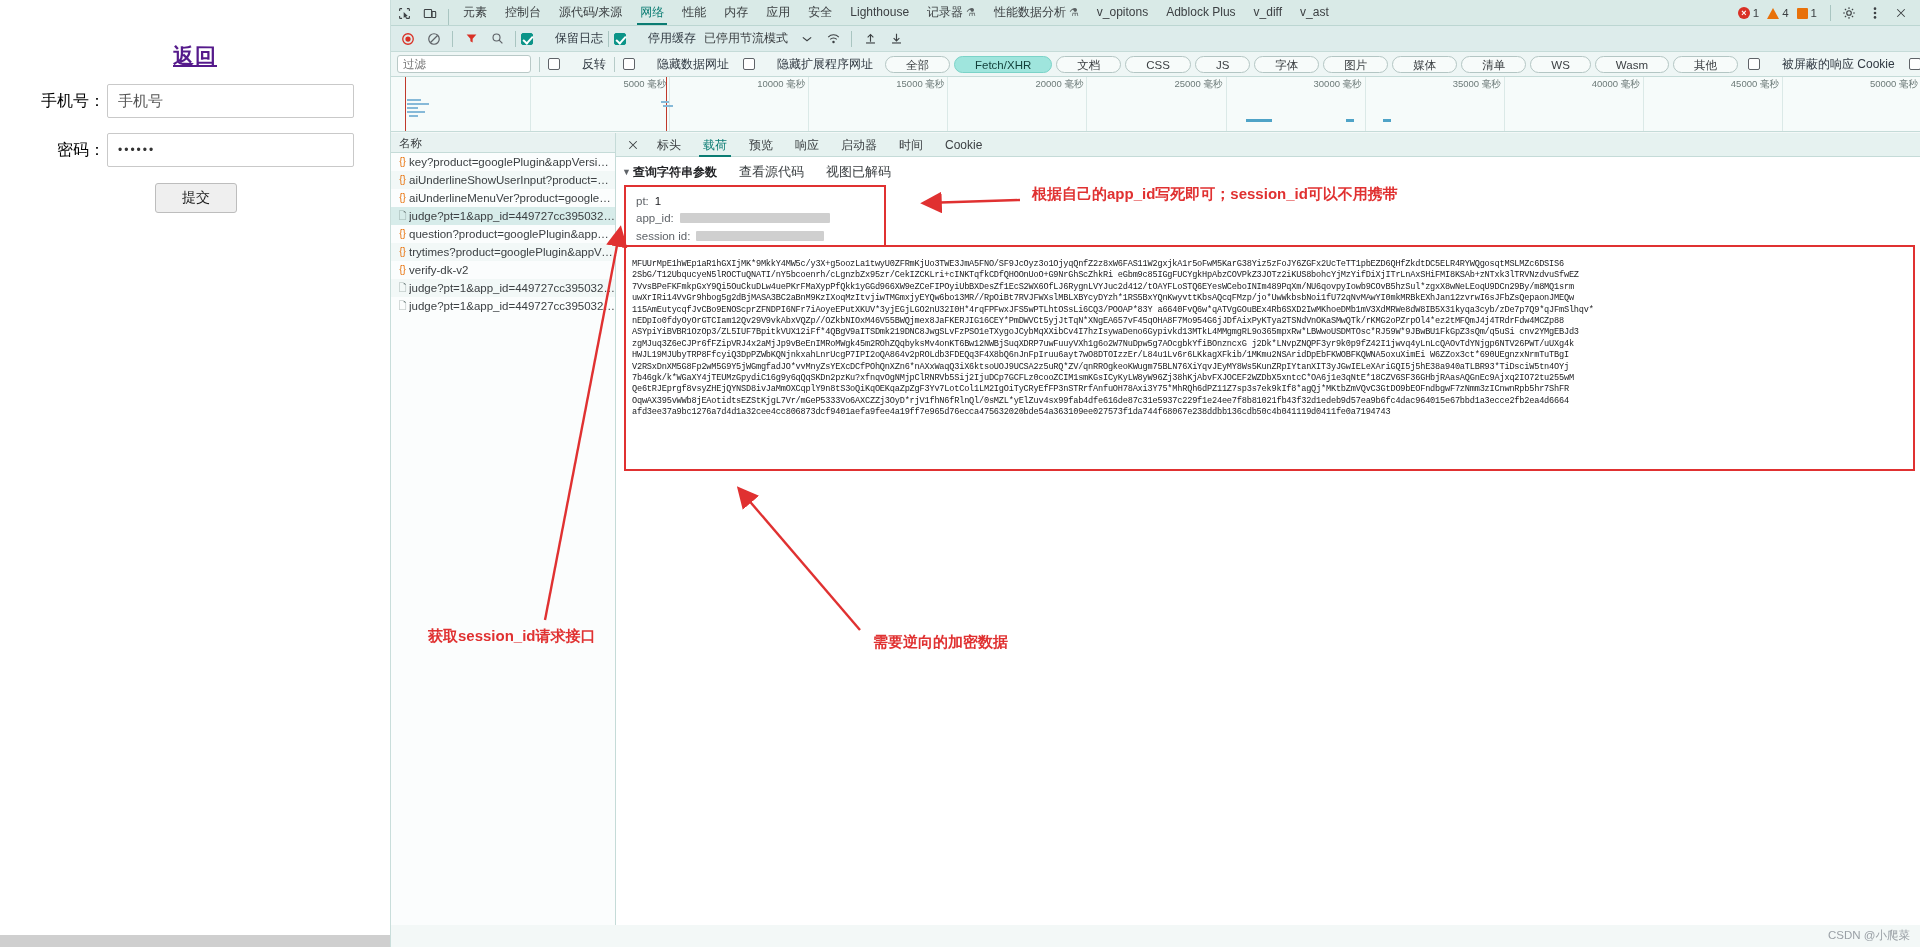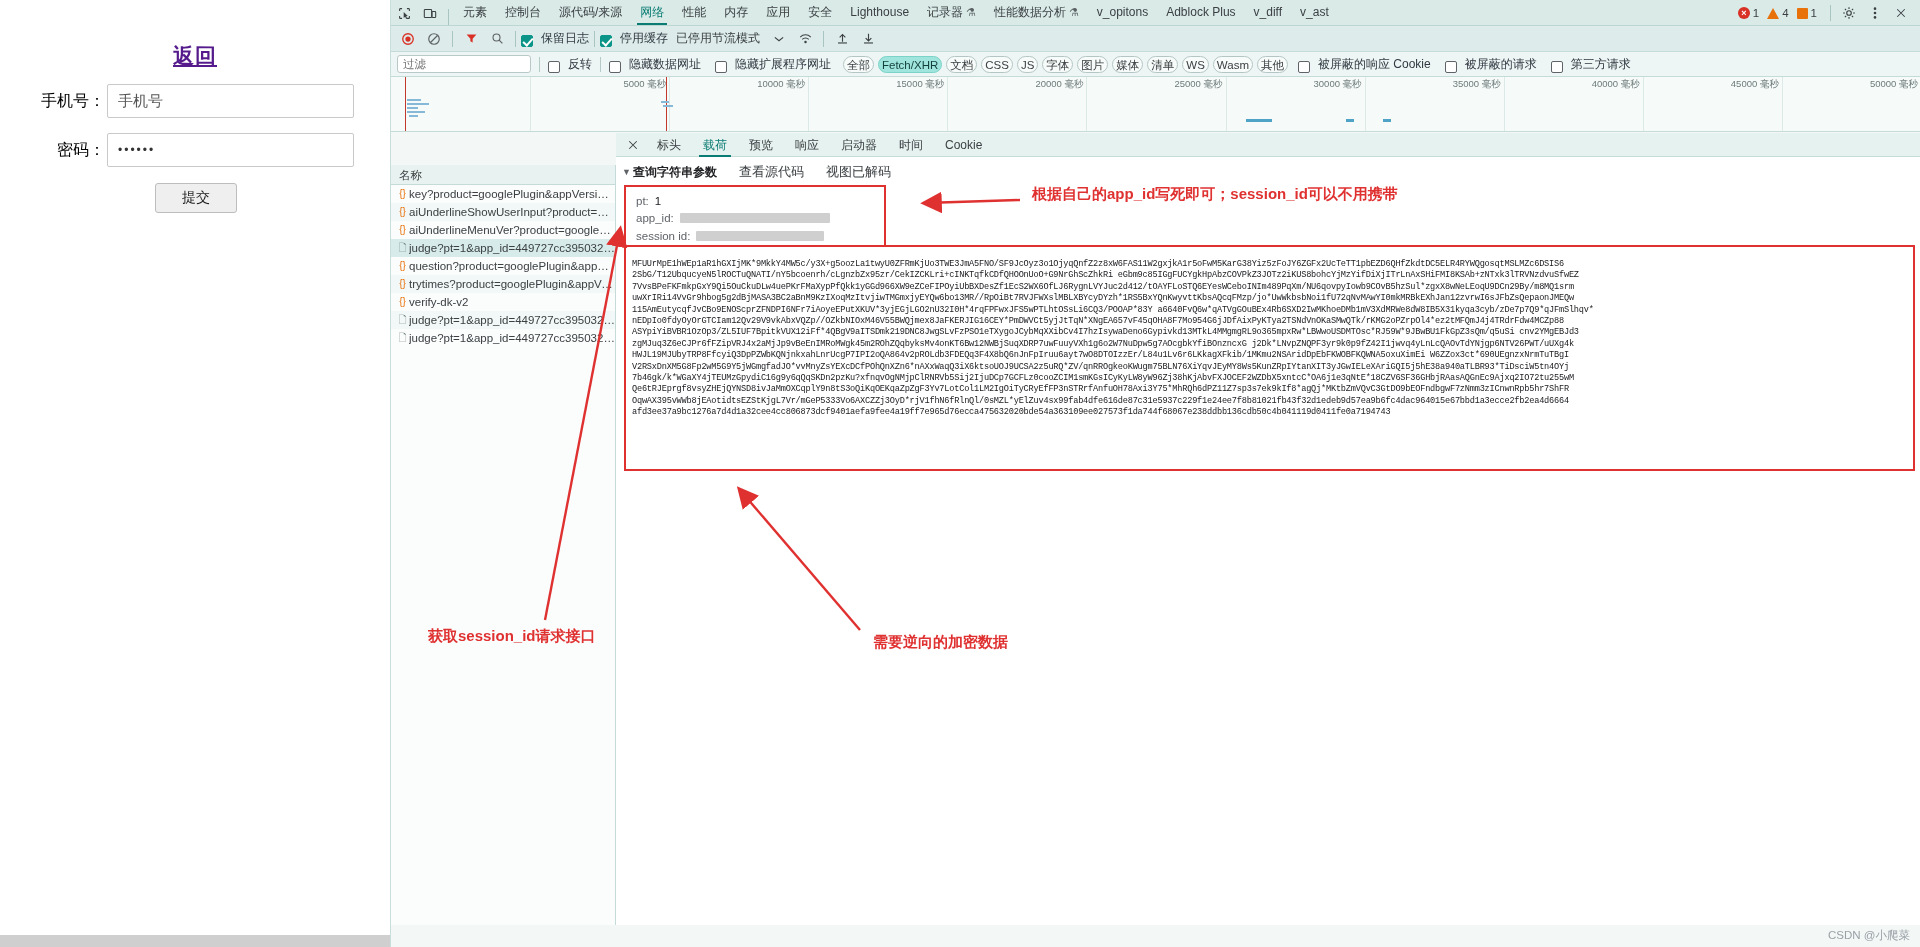--- a/index.html
+++ b/index.html
@@ -84,21 +84,21 @@
     width: 0; height: 0; border-left: 6px solid transparent; border-right: 6px solid transparent;
     border-bottom: 11px solid #e8710a;
   }
   .badge-sq { width: 11px; height: 11px; background: #e8710a; border-radius: 1px; }
 
   
   #dt-nettoolbar {
     height: 26px; width: 100%; background: #ddeceb; border-bottom: 1px solid #c5dbd8;
     display: flex; align-items: center; padding-left: 4px; white-space: nowrap;
   }
-  .cbx { display: inline-flex; align-items: flex-end; gap: 8px; font-size: 12px; cursor: pointer; flex: 0 0 auto; }
+  .cbx { display: inline-flex; align-items: center; gap: 22px; font-size: 12px; cursor: pointer; flex: 0 0 auto; }
   .cbx .box {
     width: 12px; height: 12px; border: 1px solid #5f6368; border-radius: 2px;
     background: #fff; display: inline-block;
   }
   .cbx .box.on { background: #0b9488; border-color: #0b9488; position: relative; }
   .cbx .box.on::after {
     content: ""; position: absolute; left: 3px; top: 0px; width: 4px; height: 8px;
     border: solid #fff; border-width: 0 2px 2px 0; transform: rotate(42deg);
   }
   .tb-text { font-size: 12px; color: #3c4043; margin-left: 8px; flex: 0 0 auto; }
@@ -108,21 +108,21 @@
     height: 25px; width: 100%; background: #eef6f5; border-bottom: 1px solid #c5dbd8;
     display: flex; align-items: center; padding-left: 6px; white-space: nowrap; gap: 0;
   }
   #filter-input {
     width: 134px; height: 18px; border: 1px solid #b9c9c7; border-radius: 3px;
     background: #fff; font-size: 11.5px; color: #70757a; padding: 0 5px;
     font-family: "Liberation Sans", sans-serif; flex: 0 0 auto;
   }
   .fbsep { width: 1px; height: 15px; background: #b6cbc8; margin: 0 8px; flex: 0 0 auto; }
   .ftype {
-    height: 17px; line-height: 16px; padding: 0 3px; border: 1px solid #b4c6c4;
+    height: 17px; line-height: 16px; padding: 0 20px; border: 1px solid #b4c6c4;
     border-radius: 9px; font-size: 11.5px; color: #3c4043; background: #f7fbfa;
     margin-right: 4px; cursor: pointer; flex: 0 0 auto;
   }
   .ftype.sel { background: #9fe5dd; border-color: #7bd3c8; color: #123f3a; }
 
   
   #dt-overview {
     position: relative; height: 55px; width: 100%; background: #f6fbfa;
     border-bottom: 1px solid #c5dbd8; overflow: hidden;
   }
@@ -136,21 +136,20 @@
   .ov-bluebar { position: absolute; height: 3px; background: #4fa3c7; }
 
   
   #dt-main {
     position: absolute; left: 0; top: 133px; width: 1530px; bottom: 22px;
     display: flex;
   }
   #req-list {
     width: 225px; flex: 0 0 225px; background: #fbfdfd; border-right: 1px solid #c5dbd8;
     overflow: hidden;
-    margin-top: 32px;
   }
   #req-head {
     height: 20px; line-height: 20px; padding-left: 8px; font-size: 11.5px;
     color: #3c4043; background: #e8f2f1; border-bottom: 1px solid #c5dbd8;
   }
   .req-row {
     height: 18px; line-height: 18px; display: flex; align-items: center;
     padding-left: 5px; font-size: 11.5px; color: #3c4043; cursor: pointer;
     white-space: nowrap; overflow: hidden;
   }

